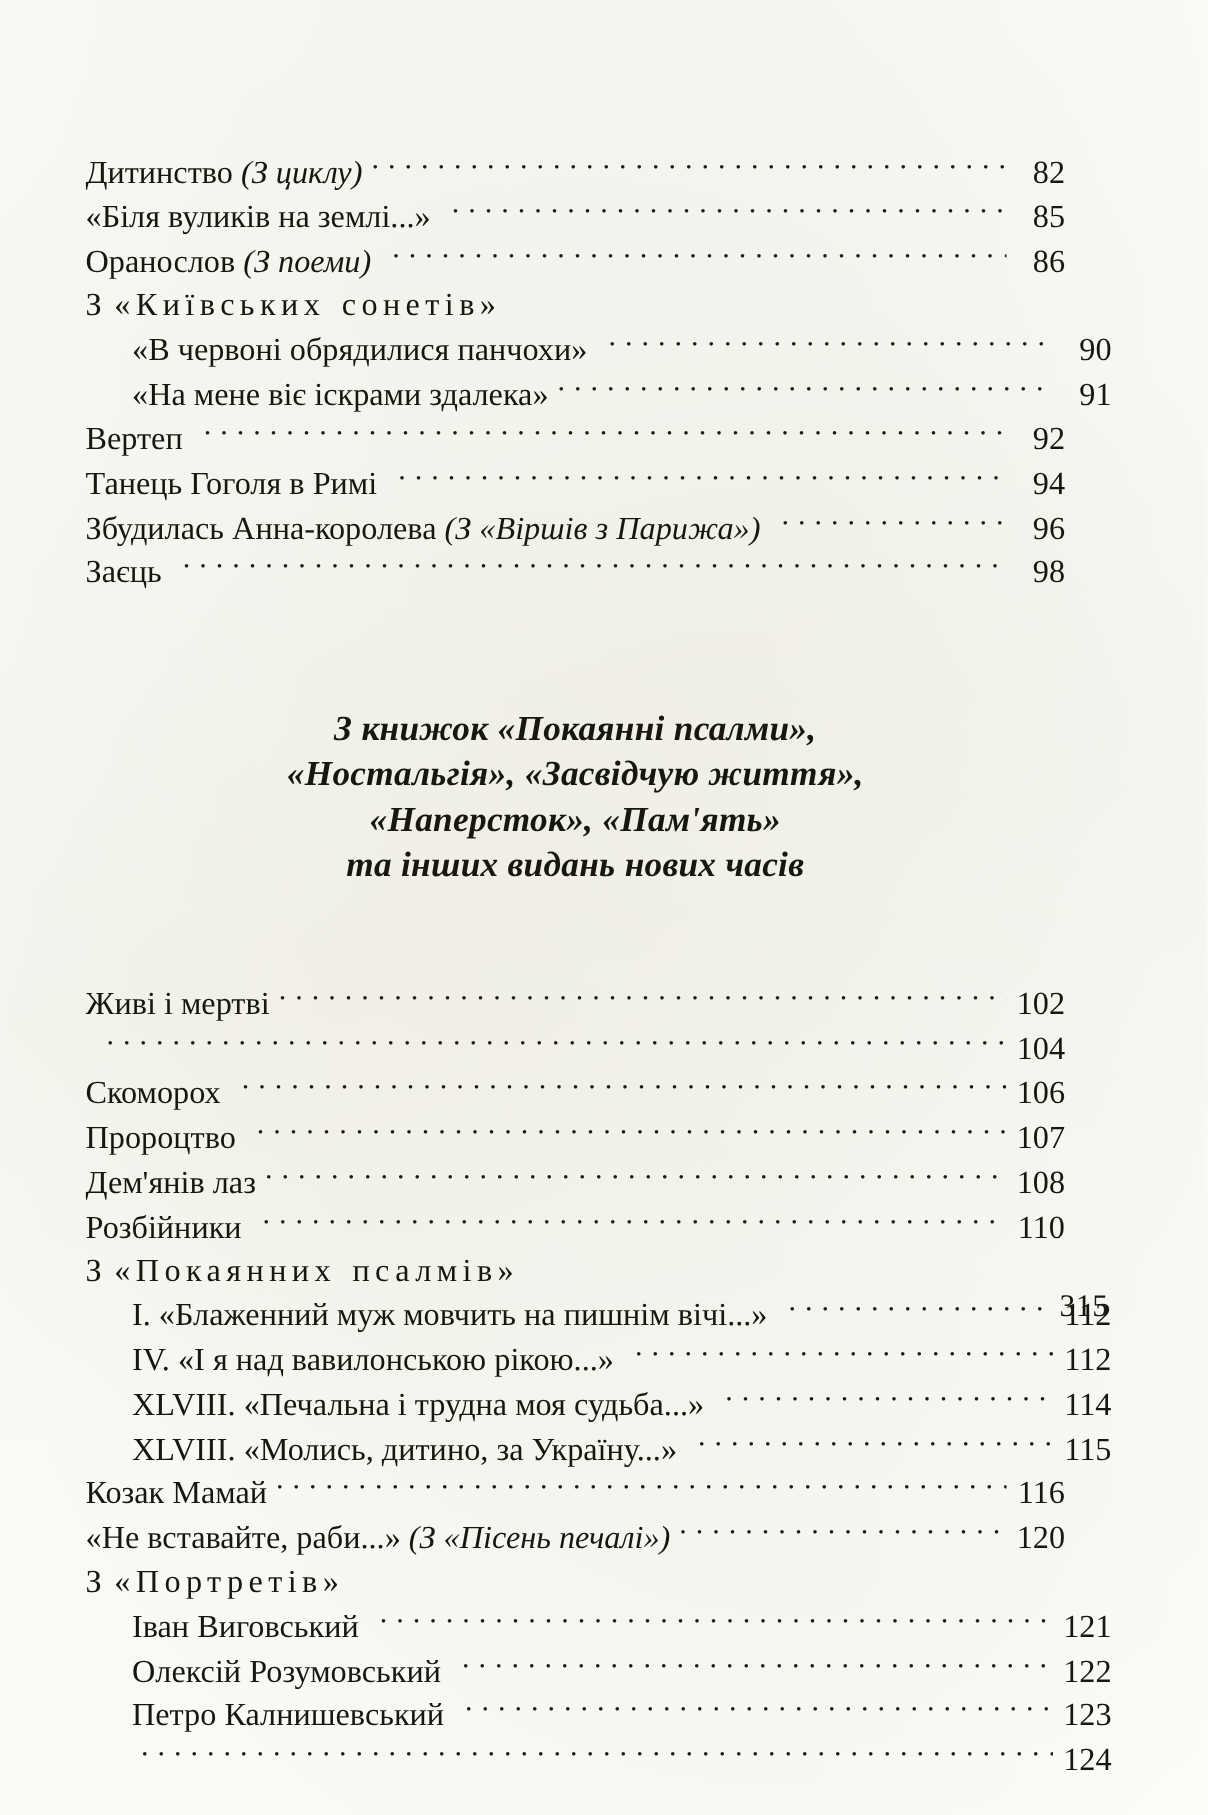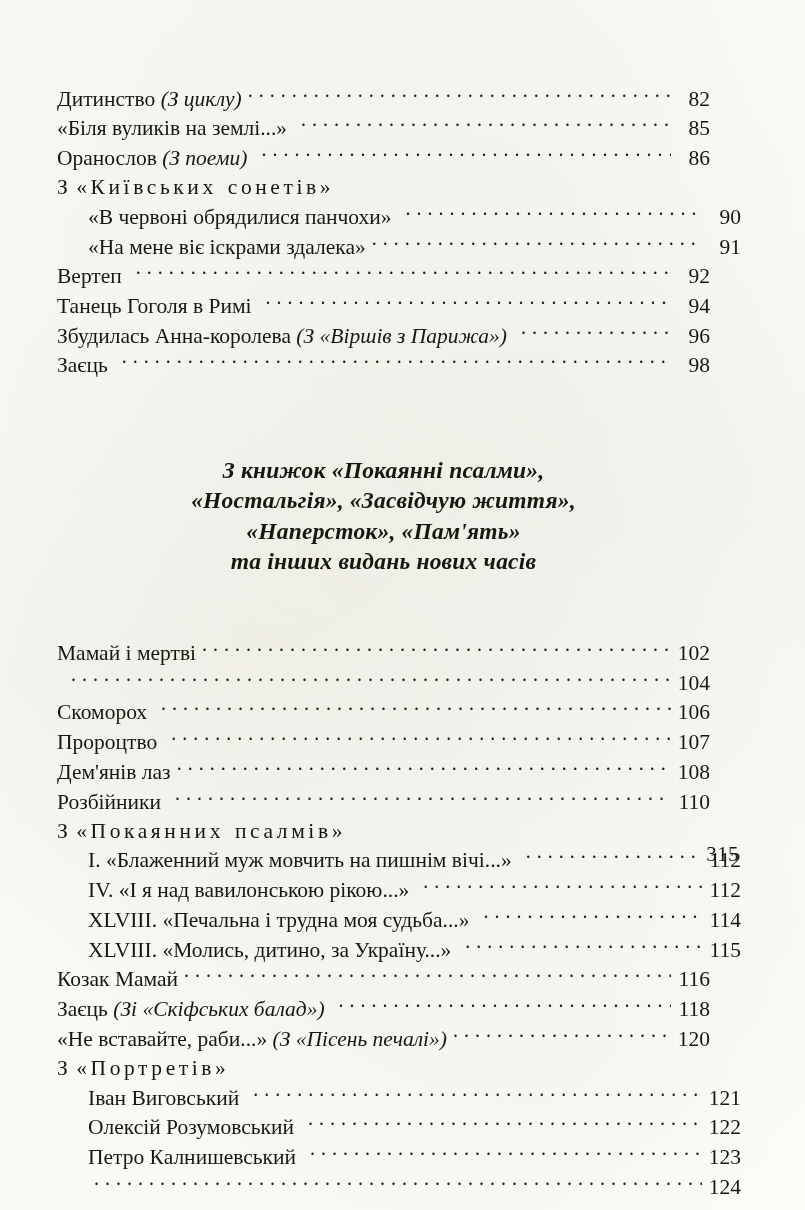--- a/index.html
+++ b/index.html
@@ -25,21 +25,21 @@
     background:
       radial-gradient(circle at 12% 18%, rgba(180,176,150,0.055) 0 38%, rgba(0,0,0,0) 62%),
       radial-gradient(circle at 82% 9%,  rgba(176,172,148,0.045) 0 30%, rgba(0,0,0,0) 58%),
       radial-gradient(circle at 66% 62%, rgba(178,174,150,0.05) 0 34%, rgba(0,0,0,0) 60%),
       radial-gradient(circle at 22% 84%, rgba(182,178,152,0.05) 0 32%, rgba(0,0,0,0) 60%),
       radial-gradient(circle at 48% 40%, rgba(186,182,156,0.035) 0 40%, rgba(0,0,0,0) 66%);
   }
 
   .page {
     position: absolute;
-    left: 0; top: 0;
+    left: 0; top: 16px;
     width: 805px;
     height: 904px;
   }
 
   .content {
     position: absolute;
     left: 57px;
     top: 84px;
     width: 653px;   
   }
@@ -186,21 +186,21 @@
       </ul>
 
     <div class="spacer-before-heading"></div>
 
     <h2 class="book-heading" id="book-heading"><span>З книжок «Покаянні псалми»,</span><br><span>«Ностальгія», «Засвідчую життя»,</span><br><span>«Наперсток», «Пам'ять»</span><br><span>та інших видань нових часів</span></h2>
 
     <div class="spacer-after-heading"></div>
 
     <ul class="toc-list" id="section-two-list">
         <li class="toc-row">
-          <span class="toc-title"><span>Мамай і мертві</span></span>
+          <span class="toc-title"><span>Живі і мертві</span></span>
           <span class="leader"></span>
           <span class="toc-page">102</span>
         </li>
         <li class="toc-row gap">
           <span class="leader"></span>
           <span class="toc-page">104</span>
         </li>
         <li class="toc-row gap">
           <span class="toc-title"><span>Скоморох</span></span>
           <span class="leader"></span>
@@ -239,25 +239,20 @@
         </li>
         <li class="toc-row gap lvl1">
           <span class="toc-title"><span>XLVIII. «Молись, дитино, за Україну...»</span></span>
           <span class="leader"></span>
           <span class="toc-page">115</span>
         </li>
         <li class="toc-row">
           <span class="toc-title"><span>Козак Мамай</span></span>
           <span class="leader"></span>
           <span class="toc-page">116</span>
-        </li>
-        <li class="toc-row gap">
-          <span class="toc-title"><span>Заєць </span><em>(Зі «Скіфських балад»)</em></span>
-          <span class="leader"></span>
-          <span class="toc-page">118</span>
         </li>
         <li class="toc-row">
           <span class="toc-title"><span>«Не вставайте, раби...» </span><em>(З «Пісень печалі»)</em></span>
           <span class="leader"></span>
           <span class="toc-page">120</span>
         </li>
         <li class="toc-row section-head"><span class="sec-prefix">З </span><span>«Портретів»</span></li>
         <li class="toc-row gap lvl1">
           <span class="toc-title"><span>Іван Виговський</span></span>
           <span class="leader"></span>

